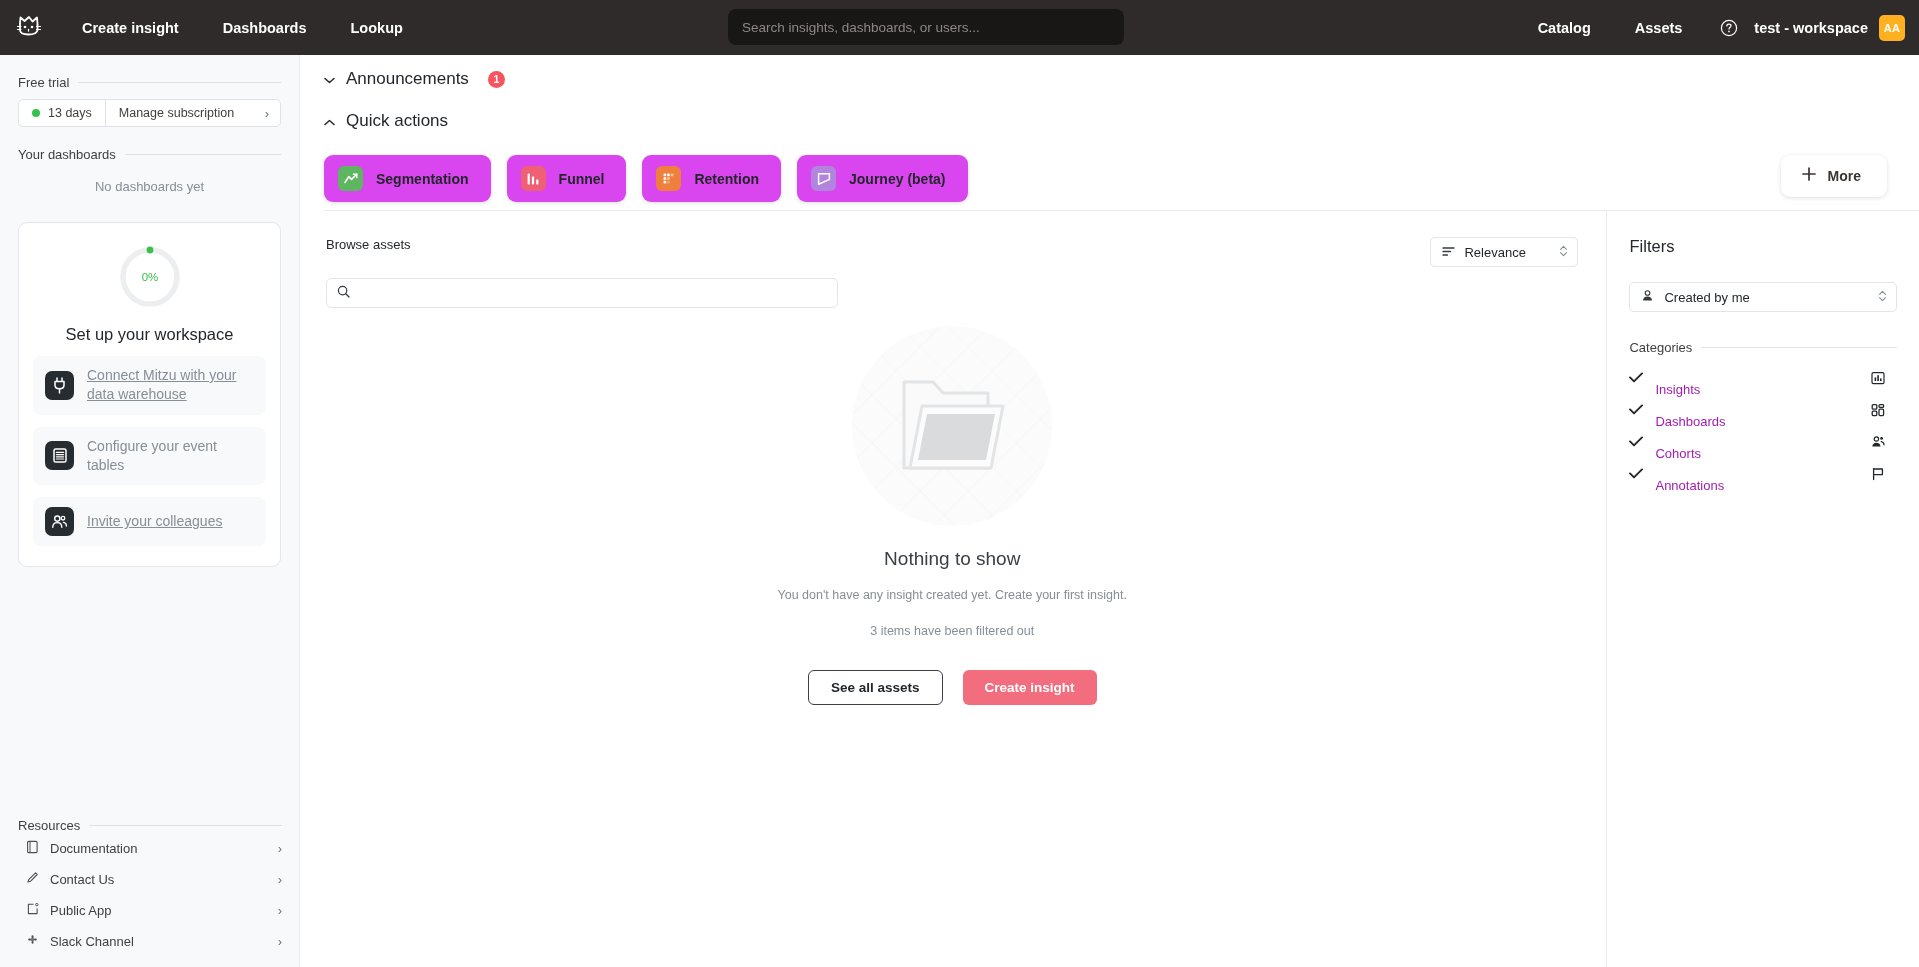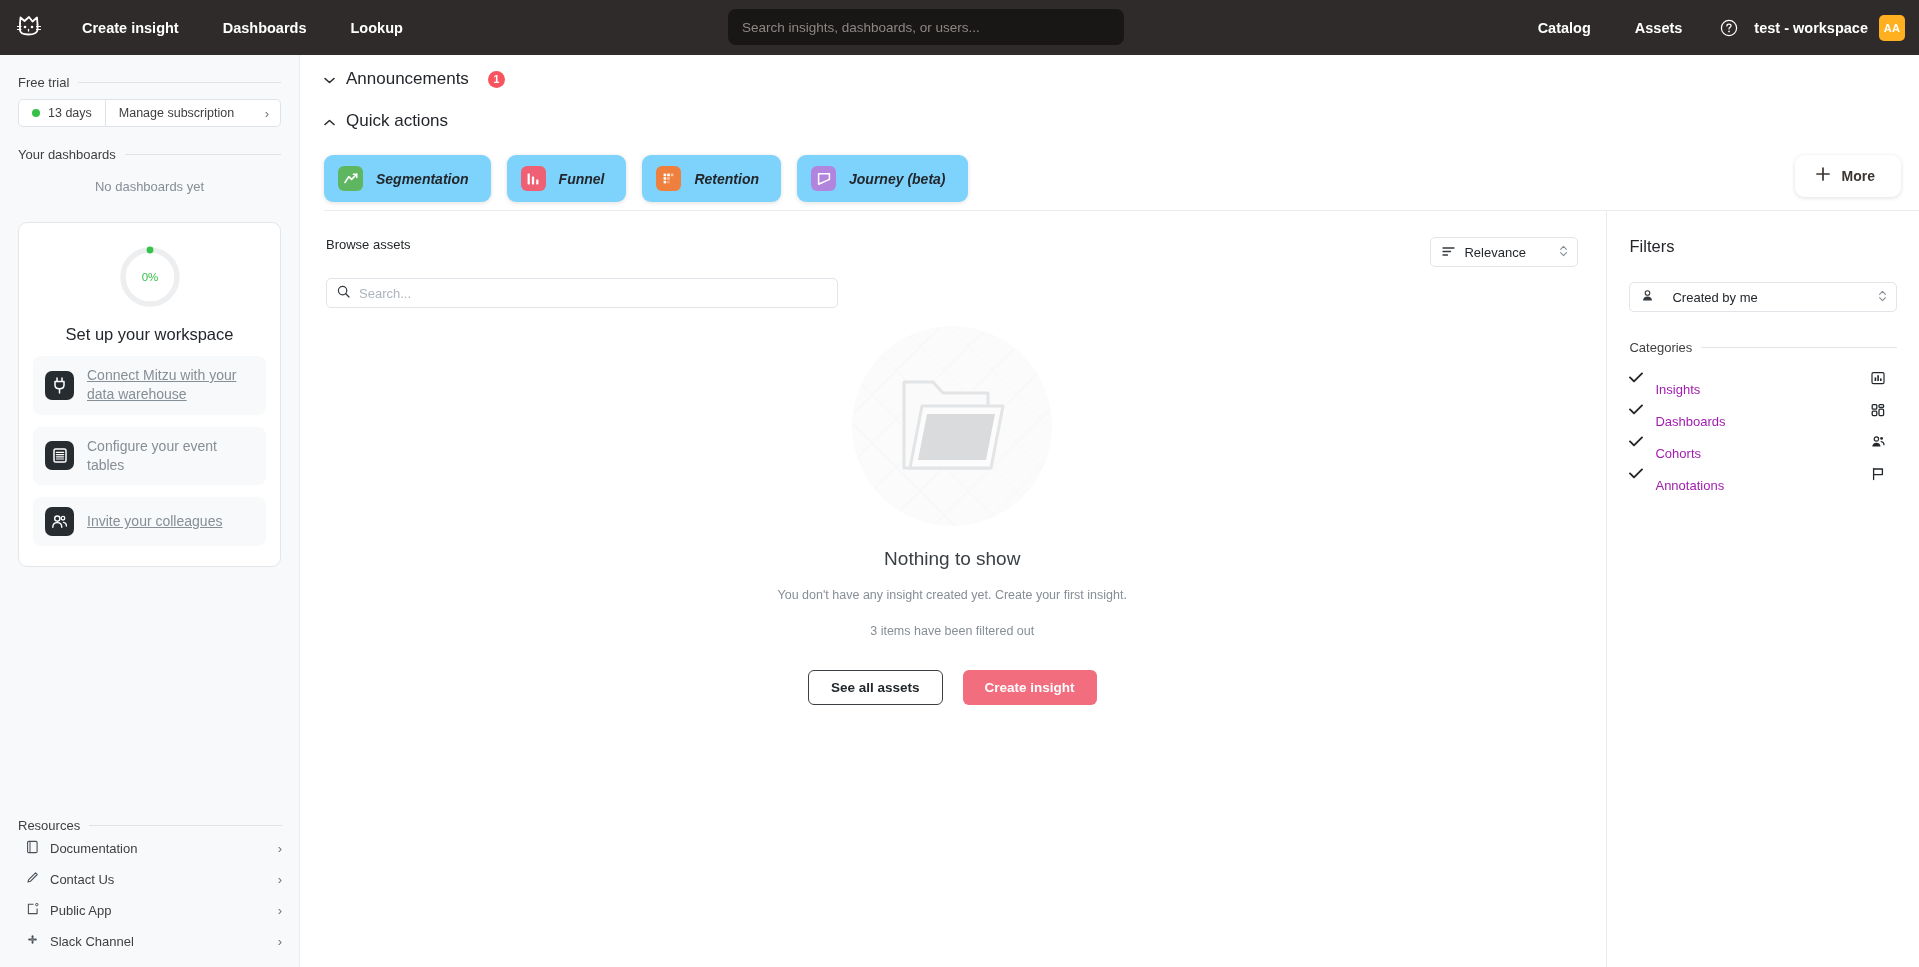--- a/index.html
+++ b/index.html
@@ -131,29 +131,29 @@
     display: flex; align-items: center; justify-content: center;
     margin-left: 8px;
   }
 
   .qa-row {
     position: relative; margin-top: 24px; padding: 0 24px;
     display: flex; align-items: center;
   }
   .qa-card {
     display: flex; align-items: center; gap: 13px;
-    background: #7dd3fc; border-radius: 9px;
+    background: #d946ef; border-radius: 9px;
     box-shadow: 0 1px 4px rgba(0,0,0,.13);
     padding: 11px 22px 11px 14px; margin-right: 16px;
-    cursor: pointer; white-space: nowrap; font-style: italic;
+    cursor: pointer; white-space: nowrap;
   }
   .qa-ico { width: 25px; height: 25px; border-radius: 6px; display: flex; align-items: center; justify-content: center; }
   .qa-lbl { font-size: 14px; font-weight: bold; color: #23272b; }
   .more-card {
-    position: absolute; right: 18px; top: 0;
+    position: absolute; right: 32px; top: 0;
     display: flex; align-items: center; gap: 11px;
     background: #ffffff; border-radius: 9px;
     box-shadow: 0 1px 4px rgba(0,0,0,.13);
     padding: 11px 26px 11px 20px; cursor: pointer;
   }
   .more-lbl { font-size: 14px; font-weight: bold; color: #3b3531; }
 
   .divider-h { position: absolute; left: 24px; right: 0; top: 155px; height: 1px; background: #e9ecef; }
 
   .content-row { position: absolute; top: 156px; left: 0; right: 0; bottom: 0; display: flex; }
@@ -198,21 +198,21 @@
   }
 
   
   .filters {
     width: 315px; border-left: 1px solid #e9ecef; padding: 26px 22px 0 22px;
   }
   .filters-ttl { font-size: 16.5px; color: #23272b; }
   .creator-select {
     margin-top: 26px; height: 30px;
     border: 1px solid #e1e5ea; border-radius: 5px; background: #fff;
-    display: flex; align-items: center; gap: 18px; padding: 0 9px 0 11px;
+    display: flex; align-items: center; gap: 10px; padding: 0 9px 0 11px;
     font-size: 13px; color: #23272b; cursor: pointer;
   }
   .creator-select .sel-lbl { flex: 1; }
   .cat-head {
     display: flex; align-items: center; gap: 9px; margin-top: 28px;
   }
   .cat-head .lbl { font-size: 13px; color: #3f3f3f; }
   .cat-head .rule { flex: 1; height: 1px; background: #e1e5ea; }
   .cat-item {
     display: flex; align-items: center; margin-top: 13px; cursor: pointer; height: 19px;
@@ -473,21 +473,20 @@
         <div class="browse-ttl">Browse assets</div>
 
         <div class="search-row">
           <div class="asset-search">
             <span>
               <svg width="13" height="13" viewBox="0 0 13 13" fill="none">
                 <circle cx="5.6" cy="5.6" r="4.2" stroke="#343a40" stroke-width="1.2"></circle>
                 <path d="M8.8 8.8 L12 12" stroke="#343a40" stroke-width="1.3" stroke-linecap="round"></path>
               </svg>
             </span>
-            <input type="text" placeholder="Search..." style="">
           </div>
           <div class="sort-select">
             <span>
               <svg width="13" height="11" viewBox="0 0 13 11" fill="none">
                 <path d="M1 2 H12 M1 5.5 H8.5 M1 9 H5.5" stroke="#343a40" stroke-width="1.3" stroke-linecap="round"></path>
               </svg>
             </span>
             <span class="sel-lbl">Relevance</span>
             <span>
               <svg width="9" height="14" viewBox="0 0 9 14" fill="none">

